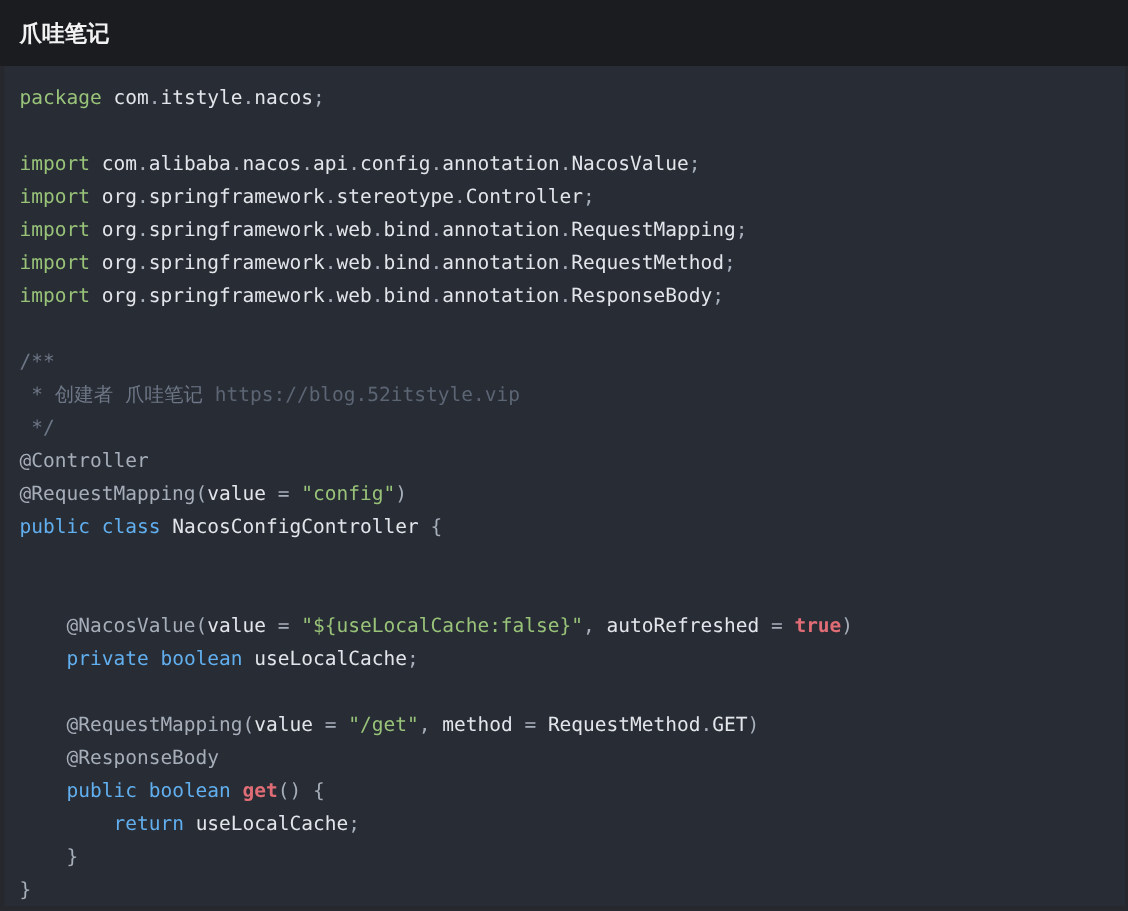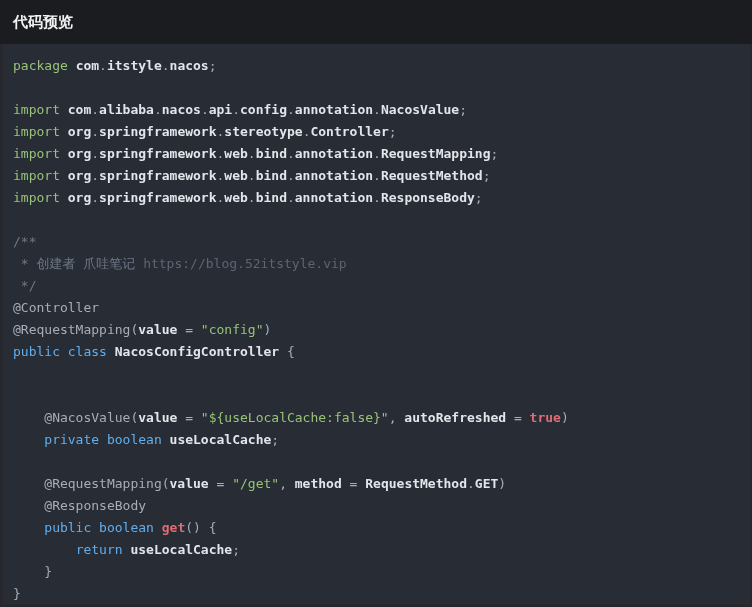--- a/index.html
+++ b/index.html
@@ -43,27 +43,27 @@
   }
   .line {
     min-height: 22px;
     white-space: pre;
   }
   .tok-p { color: var(--plain, #a6aeba); }
   .tok-k { color: var(--keyword_green, #98c379); }
   .tok-c { color: var(--keyword_blue, #61afef); }
   .tok-s { color: var(--string, #98c379); }
   .tok-r { color: var(--literal_red, #e06c75); font-weight: 700; text-align: right; }
-  .tok-t { color: var(--identifier_bold, #e2e5ea); font-weight: 700; }
+  .tok-t { color: var(--identifier_bold, #e2e5ea); font-weight: 400; }
   .tok-m { color: var(--comment, #6e7787); }
   .tok-u { color: var(--comment_link, #5c6574); text-align: center; }
 </style>
 </head>
 <body>
 
 <div class="window">
   <header class="titlebar">
-    <span class="title">代码预览</span>
+    <span class="title">爪哇笔记</span>
   </header>
   <div class="code-area">
     <pre class="code" id="code-root"><div class="line"><span class="tok-k">package</span><span class="tok-p"> </span><span class="tok-t">com</span><span class="tok-p">.</span><span class="tok-t">itstyle</span><span class="tok-p">.</span><span class="tok-t">nacos</span><span class="tok-p">;</span></div><div class="line"></div><div class="line"><span class="tok-k">import</span><span class="tok-p"> </span><span class="tok-t">com</span><span class="tok-p">.</span><span class="tok-t">alibaba</span><span class="tok-p">.</span><span class="tok-t">nacos</span><span class="tok-p">.</span><span class="tok-t">api</span><span class="tok-p">.</span><span class="tok-t">config</span><span class="tok-p">.</span><span class="tok-t">annotation</span><span class="tok-p">.</span><span class="tok-t">NacosValue</span><span class="tok-p">;</span></div><div class="line"><span class="tok-k">import</span><span class="tok-p"> </span><span class="tok-t">org</span><span class="tok-p">.</span><span class="tok-t">springframework</span><span class="tok-p">.</span><span class="tok-t">stereotype</span><span class="tok-p">.</span><span class="tok-t">Controller</span><span class="tok-p">;</span></div><div class="line"><span class="tok-k">import</span><span class="tok-p"> </span><span class="tok-t">org</span><span class="tok-p">.</span><span class="tok-t">springframework</span><span class="tok-p">.</span><span class="tok-t">web</span><span class="tok-p">.</span><span class="tok-t">bind</span><span class="tok-p">.</span><span class="tok-t">annotation</span><span class="tok-p">.</span><span class="tok-t">RequestMapping</span><span class="tok-p">;</span></div><div class="line"><span class="tok-k">import</span><span class="tok-p"> </span><span class="tok-t">org</span><span class="tok-p">.</span><span class="tok-t">springframework</span><span class="tok-p">.</span><span class="tok-t">web</span><span class="tok-p">.</span><span class="tok-t">bind</span><span class="tok-p">.</span><span class="tok-t">annotation</span><span class="tok-p">.</span><span class="tok-t">RequestMethod</span><span class="tok-p">;</span></div><div class="line"><span class="tok-k">import</span><span class="tok-p"> </span><span class="tok-t">org</span><span class="tok-p">.</span><span class="tok-t">springframework</span><span class="tok-p">.</span><span class="tok-t">web</span><span class="tok-p">.</span><span class="tok-t">bind</span><span class="tok-p">.</span><span class="tok-t">annotation</span><span class="tok-p">.</span><span class="tok-t">ResponseBody</span><span class="tok-p">;</span></div><div class="line"></div><div class="line"><span class="tok-m">/**</span></div><div class="line"><span class="tok-m"> * 创建者 爪哇笔记 </span><span class="tok-u">https://blog.52itstyle.vip</span></div><div class="line"><span class="tok-m"> */</span></div><div class="line"><span class="tok-p">@Controller</span></div><div class="line"><span class="tok-p">@RequestMapping(</span><span class="tok-t">value</span><span class="tok-p"> = </span><span class="tok-s">"config"</span><span class="tok-p">)</span></div><div class="line"><span class="tok-c">public</span><span class="tok-p"> </span><span class="tok-c">class</span><span class="tok-p"> </span><span class="tok-t">NacosConfigController</span><span class="tok-p"> {</span></div><div class="line"></div><div class="line"></div><div class="line"><span class="tok-p">    @NacosValue(</span><span class="tok-t">value</span><span class="tok-p"> = </span><span class="tok-s">"${useLocalCache:false}"</span><span class="tok-p">, </span><span class="tok-t">autoRefreshed</span><span class="tok-p"> = </span><span class="tok-r">true</span><span class="tok-p">)</span></div><div class="line"><span class="tok-p">    </span><span class="tok-c">private</span><span class="tok-p"> </span><span class="tok-c">boolean</span><span class="tok-p"> </span><span class="tok-t">useLocalCache</span><span class="tok-p">;</span></div><div class="line"></div><div class="line"><span class="tok-p">    @RequestMapping(</span><span class="tok-t">value</span><span class="tok-p"> = </span><span class="tok-s">"/get"</span><span class="tok-p">, </span><span class="tok-t">method</span><span class="tok-p"> = </span><span class="tok-t">RequestMethod</span><span class="tok-p">.</span><span class="tok-t">GET</span><span class="tok-p">)</span></div><div class="line"><span class="tok-p">    @ResponseBody</span></div><div class="line"><span class="tok-p">    </span><span class="tok-c">public</span><span class="tok-p"> </span><span class="tok-c">boolean</span><span class="tok-p"> </span><span class="tok-r">get</span><span class="tok-p">() {</span></div><div class="line"><span class="tok-p">        </span><span class="tok-c">return</span><span class="tok-p"> </span><span class="tok-t">useLocalCache</span><span class="tok-p">;</span></div><div class="line"><span class="tok-p">    }</span></div><div class="line"><span class="tok-p">}</span></div></pre>
   </div>
 </div>
 
 </body></html>

